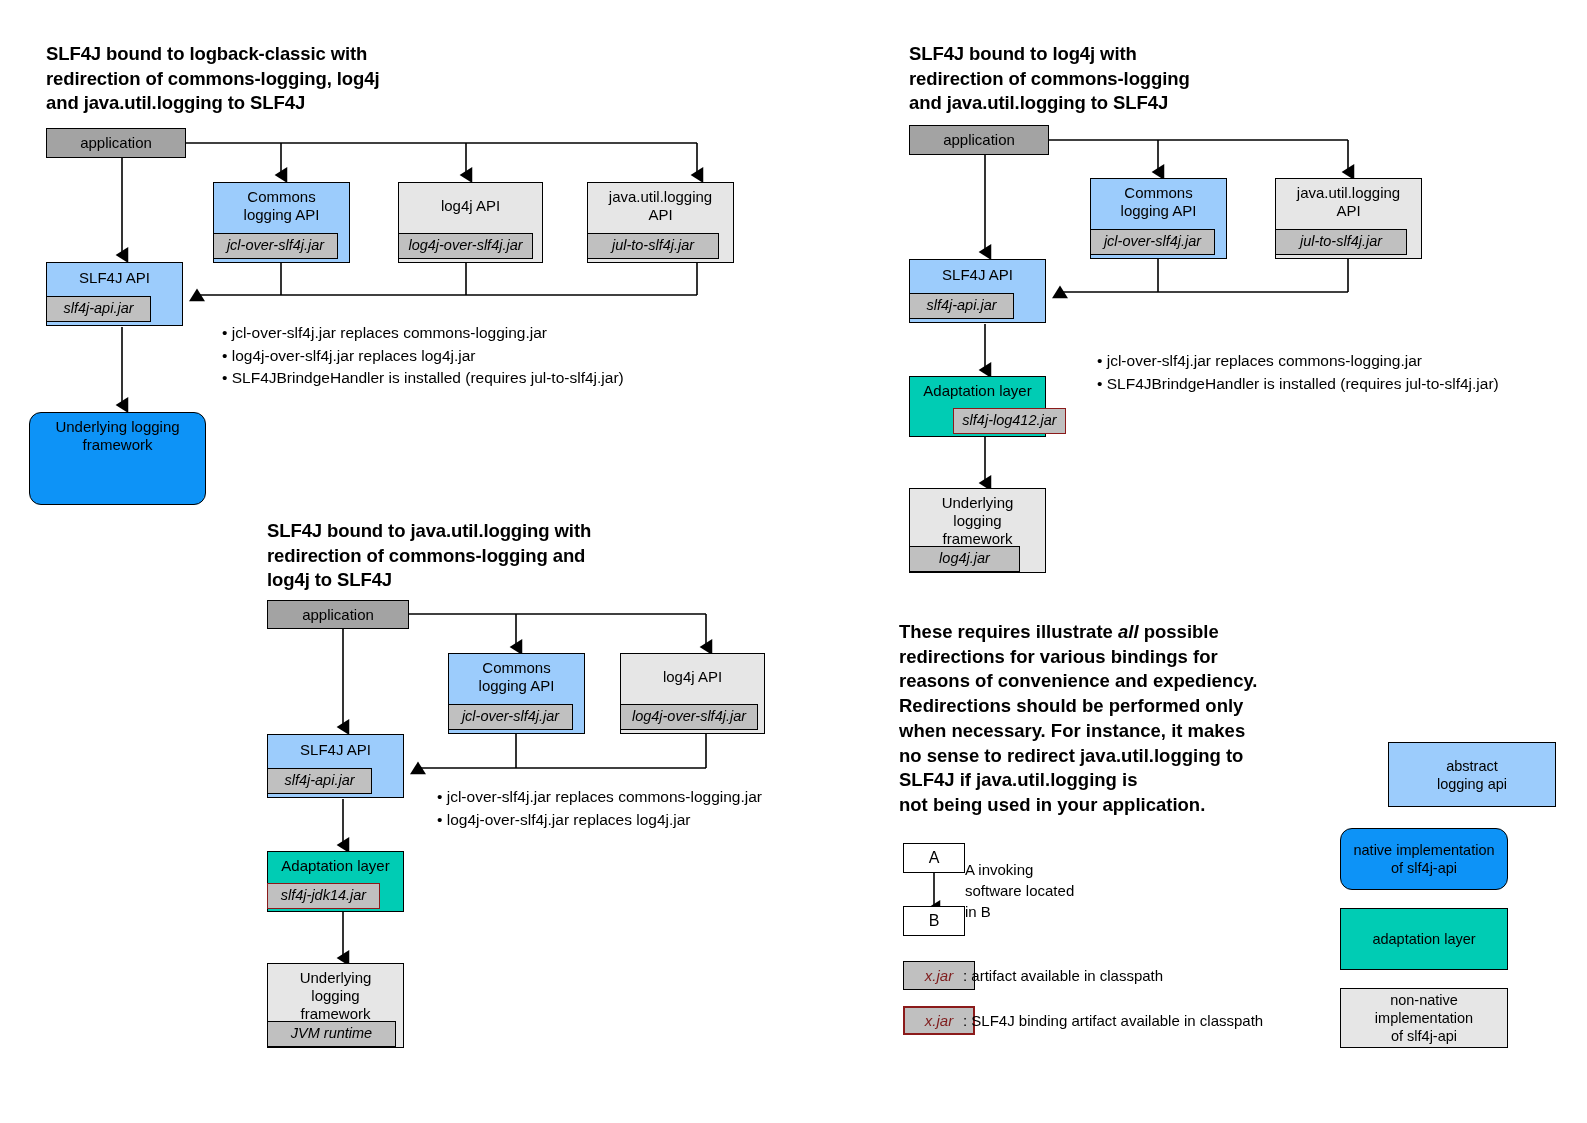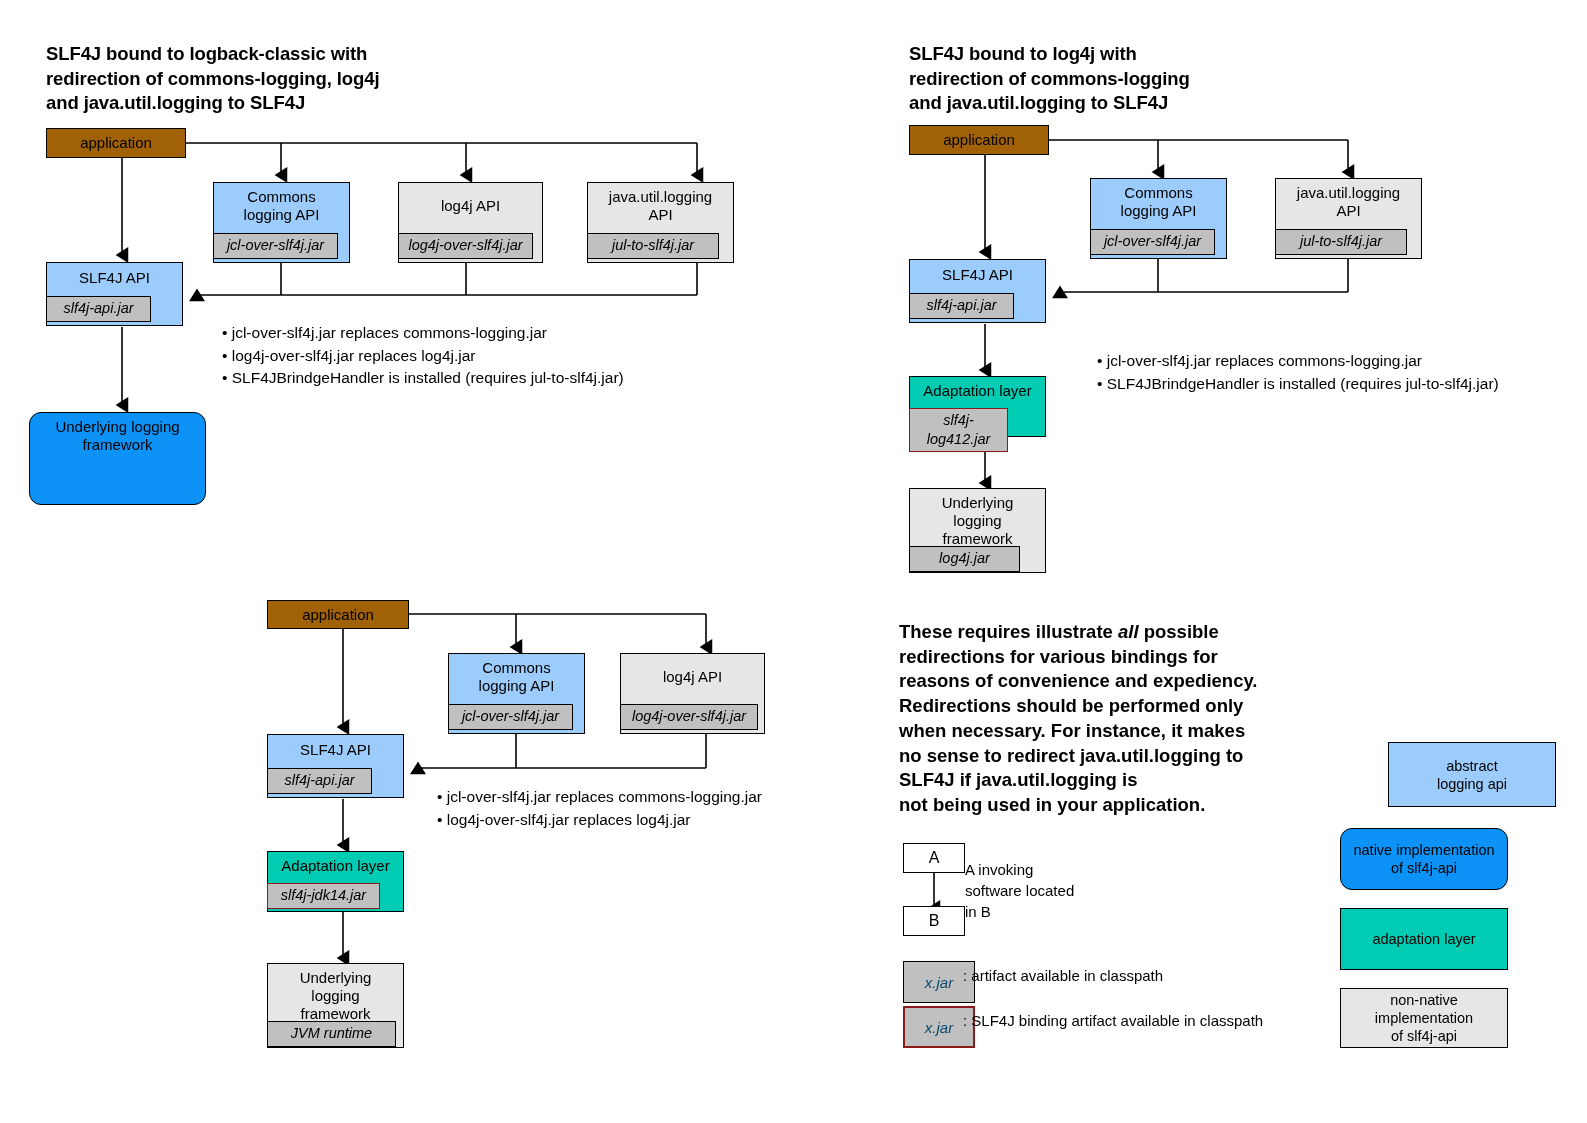--- a/index.html
+++ b/index.html
@@ -49,21 +49,21 @@
     border: 1.3px solid #000;
     font-style: italic;
     font-size: 14.5px;
     line-height: 18.5px;
     text-align: center;
     padding: 2px 7px 3px 7px;
     white-space: pre-line;
   }
   .jar.binding { border-color: #8b1a1a; border-width: 1.8px; }
 
-  .c-green  { background: #a16207; text-align: center; }
+  .c-green  { background: #a3a3a3; text-align: center; }
   .c-abstract { background: #9cccfc; }
   .c-native { background: #0d93f7; border-radius: 12px; }
   .c-adapt  { background: #00ccb4; }
   .c-nonnative { background: #e6e6e6; }
 
   
   .note {
     position: absolute;
     font-size: 15.5px;
     line-height: 22.5px;
@@ -102,27 +102,27 @@
   .legend-text {
     position: absolute;
     font-size: 15px;
     line-height: 21px;
     color: #000;
     white-space: pre-line;
   }
   .legend-jar {
     position: absolute;
     box-sizing: border-box;
-    width: 72px; height: 42px;
+    width: 72px; height: 29px;
     background: #c0c0c0;
     border: 1.3px solid #000;
     font-style: italic;
     font-size: 15px;
     display: flex; align-items: center; justify-content: center;
-    color: #0c4a6e;
+    color: #7f1d1d;
   }
   .legend-jar.binding { border-color:#8b1a1a; border-width:2px; }
 </style>
 </head>
 <body>
 
 <div class="canvas">
 
   <svg class="wires" viewBox="0 0 1587 1123">
     <defs>
@@ -234,35 +234,38 @@
     <div class="jar" style="top:50px; width:132px;">jul-to-slf4j.jar</div>
   </div>
 
   <div class="box c-abstract" style="left:909px; top:259px; width:137px; height:64px;">
     <div class="title" style="padding-top:6px;">SLF4J API</div>
     <div class="jar" style="top:33px; width:105px;">slf4j-api.jar</div>
   </div>
 
   <div class="box c-adapt" style="left:909px; top:376px; width:137px; height:61px;">
     <div class="title" style="padding-top:5px;">Adaptation layer</div>
-    <div class="jar binding" style="top:31px; width:99px;">slf4j-log412.jar</div>
+    <div class="jar binding" style="top:31px; width:113px;margin-left:44px;">slf4j-log412.jar</div>
   </div>
 
   <div class="box c-nonnative" style="left:909px; top:488px; width:137px; height:85px;">
     <div class="title">Underlying
 logging
 framework</div>
     <div class="jar" style="top:57px; width:111px;">log4j.jar</div>
   </div>
 
   <div class="note" style="left:1097px; top:350px;">
     <div>• jcl-over-slf4j.jar replaces commons-logging.jar</div>
     <div>• SLF4JBrindgeHandler is installed (requires jul-to-slf4j.jar)</div>
   </div>
 
+  <div class="heading" style="left:267px; top:519px;">SLF4J bound to java.util.logging with
+redirection of commons-logging and
+log4j to SLF4J</div>
 
   <div class="box simple c-green" style="left:267px; top:600px; width:142px; height:29px;">
     <span>application</span>
   </div>
 
   <div class="box c-abstract" style="left:448px; top:653px; width:137px; height:81px;">
     <div class="title">Commons
 logging API</div>
     <div class="jar" style="top:50px; width:125px;">jcl-over-slf4j.jar</div>
   </div>

